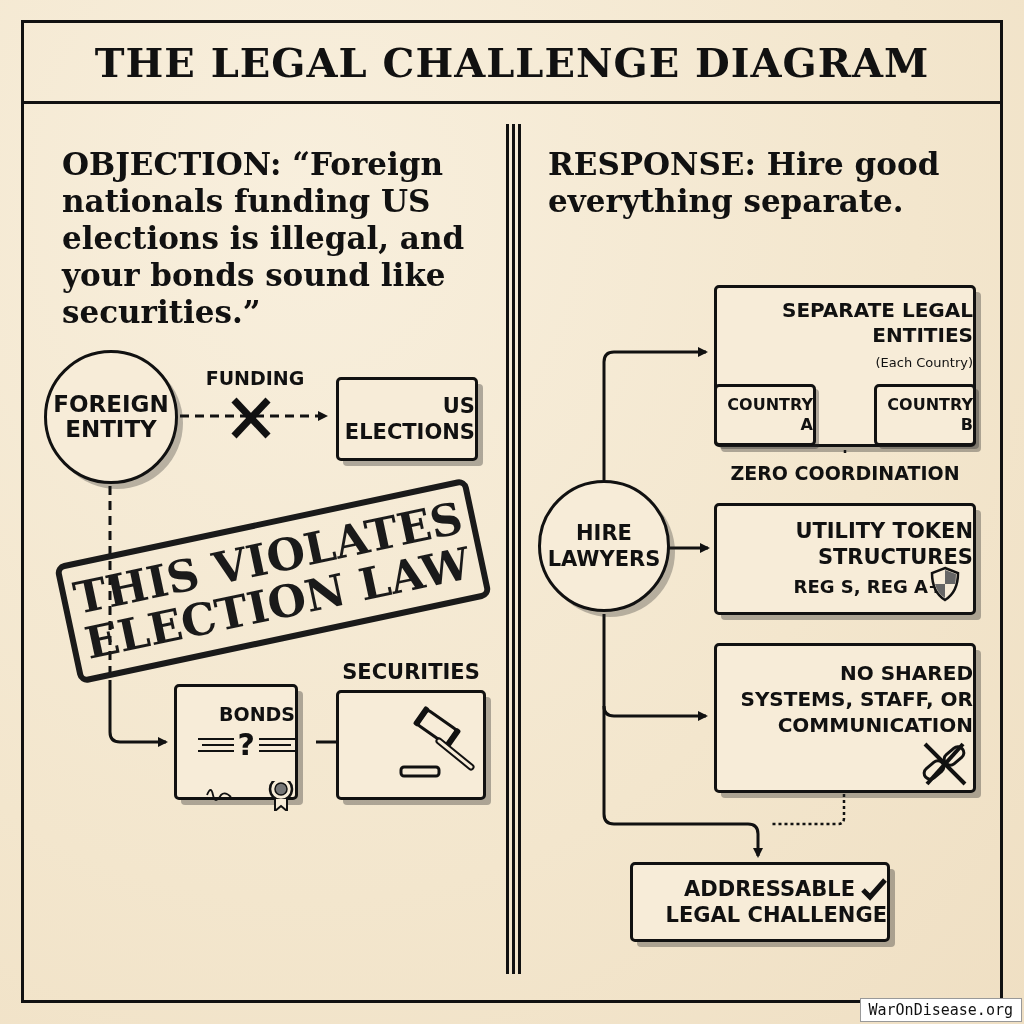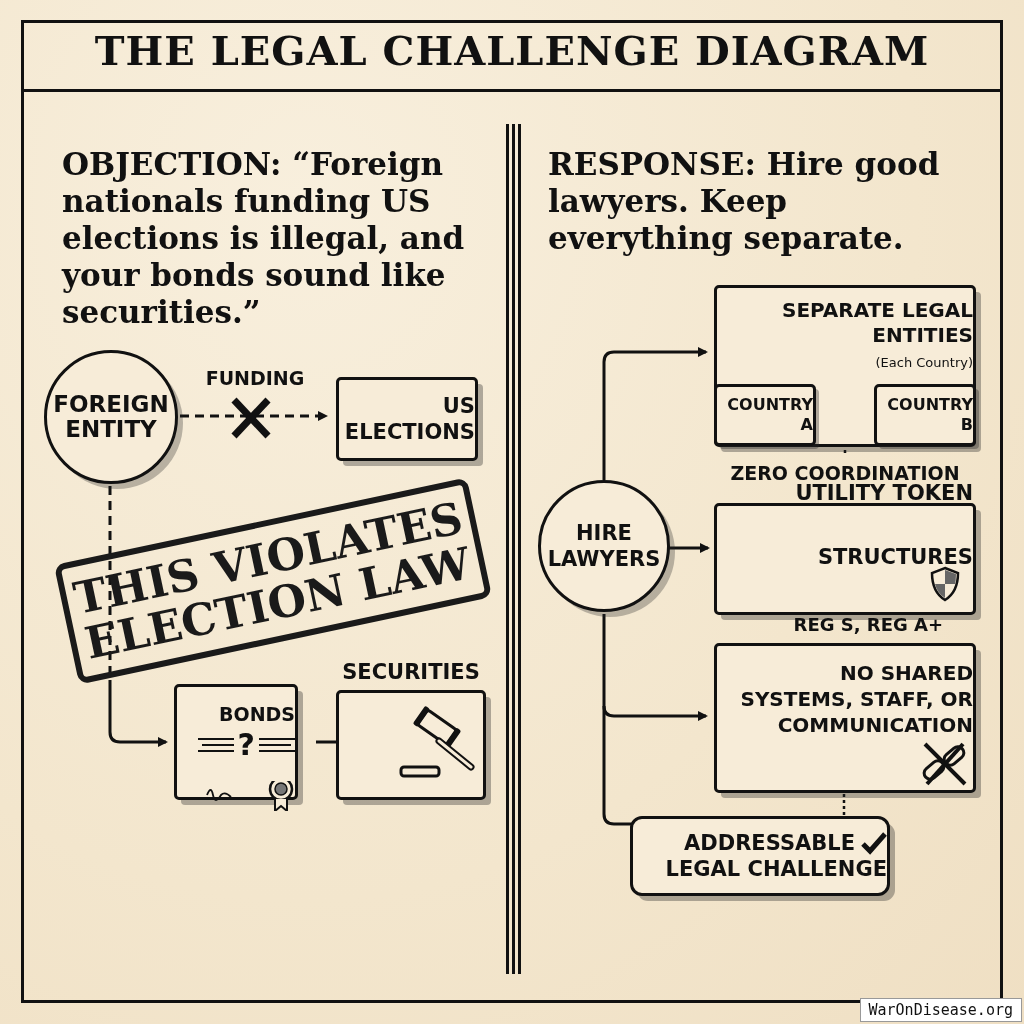--- a/index.html
+++ b/index.html
@@ -3,21 +3,21 @@
 <meta charset="utf-8">
 <style>
   html, body { margin: 0; padding: 0; }
   body {
     width: 1024px; height: 1024px; position: relative; overflow: hidden;
     background: #f5ead5;
     background-image: radial-gradient(ellipse at 30% 20%, #f8efdd 0%, #f3e6cd 60%, #efdfc3 100%);
     font-family: "DejaVu Sans", sans-serif; color: #111;
   }
   .frame { position: absolute; left: 21px; top: 20px; width: 982px; height: 983px; border: 3px solid #111; box-sizing: border-box; }
-  .title-bar { position: absolute; left: 21px; top: 8px; width: 982px; height: 84px; border-bottom: 3px solid #111; box-sizing: border-box; display: flex; align-items: center; justify-content: center; }
+  .title-bar { position: absolute; left: 21px; top: 20px; width: 982px; height: 84px; border-bottom: 3px solid #111; box-sizing: border-box; display: flex; align-items: center; justify-content: center; }
   .title { font-family: "DejaVu Serif", serif; font-weight: bold; font-size: 40px; letter-spacing: 1px; margin-top: 4px; }
   .divider { position: absolute; top: 124px; height: 850px; width: 3px; background: #111; }
   .heading { position: absolute; font-family: "DejaVu Serif", serif; font-weight: bold; font-size: 31px; line-height: 37px; }
   .heading .lbl { font-weight: 900; }
   .node { position: absolute; font-family: "DejaVu Sans", sans-serif; font-weight: bold; text-align: center; color: #111; display: flex; flex-direction: column; align-items: center; justify-content: center; box-sizing: border-box; }
   .box { border: 3px solid #111; border-radius: 5px; background: #f7ecd8; box-shadow: 6px 6px 0 -1px rgba(40,40,40,0.35); align-items: flex-end; }
   .circle { border: 3px solid #111; border-radius: 50%; background: #f7ecd8; box-shadow: 6px 6px 0 -1px rgba(40,40,40,0.3); }
   .lbl-free { position: absolute; font-weight: bold; font-family: "DejaVu Sans", sans-serif; text-align: center; }
   .stamp { position: absolute; left: 62px; top: 520px; width: 410px; height: 110px; border: 6px solid #1a1a1a; border-radius: 10px; transform: rotate(-12deg); transform-origin: center; display: flex; flex-direction: column; align-items: center; justify-content: center; font-family: "DejaVu Serif", serif; font-weight: 900; font-size: 44px; line-height: 46px; color: #1a1a1a; background: transparent; }
   .watermark { position: absolute; right: 2px; bottom: 2px; background: #fff; border: 1px solid #999; font-family: "DejaVu Sans Mono", monospace; font-size: 15px; padding: 2px 8px; }
@@ -38,21 +38,20 @@
 <div class="heading" style="left:62px; top:146px; width:430px;">
   <div><span class="lbl">OBJECTION:</span> <span>“Foreign</span></div>
   <div>nationals funding US</div>
   <div>elections is illegal, and</div>
   <div>your bonds sound like</div>
   <div>securities.”</div>
 </div>
 
 <div class="heading" style="left:548px; top:146px; width:430px;">
   <div><span class="lbl">RESPONSE:</span> <span>Hire good</span></div>
-  <div>lawyers. Keep</div>
   <div>everything separate.</div>
 </div>
 
 <svg class="lines" width="1024" height="1024">
   <defs>
     <marker id="ah" markerWidth="10" markerHeight="10" refX="8" refY="5" orient="auto" markerUnits="userSpaceOnUse">
       <path d="M0,0 L10,5 L0,10 Z" fill="#111"></path>
     </marker>
   </defs>
 
@@ -143,21 +142,21 @@
   <div>COUNTRY</div>
   <div>B</div>
 </div>
 <div class="lbl-free" style="left:720px; top:462px; width:250px; font-size:19px;">ZERO COORDINATION</div>
 
 <div class="node circle" style="left:538px; top:480px; width:132px; height:132px; font-size:21px; line-height:26px;">
   <div>HIRE</div>
   <div>LAWYERS</div>
 </div>
 
-<div class="node box" style="left:714px; top:503px; width:262px; height:112px; font-size:21px; line-height:26px;gap:38px;">
+<div class="node box" style="left:714px; top:503px; width:262px; height:112px; font-size:21px; line-height:26px;">
   <div>UTILITY TOKEN</div>
   <div>STRUCTURES</div>
   <div style="font-size:18px; margin-top:4px; margin-right:30px;">REG S, REG A+</div>
   <svg width="32" height="36" viewBox="0 0 32 36" style="position:absolute; right:12px; bottom:10px;">
     <path d="M16,2 L29,7 Q29,26 16,34 Q3,26 3,7 Z" fill="#f7ecd8" stroke="#111" stroke-width="2.5"></path>
     <path d="M16,4 L27,8 Q27,14 26,18 L16,18 Z" fill="#666"></path>
     <path d="M16,18 L6,18 Q8,27 16,32 Z" fill="#666"></path>
   </svg>
 </div>
 
@@ -166,21 +165,21 @@
   <div>SYSTEMS, STAFF, OR</div>
   <div>COMMUNICATION</div>
   <svg width="56" height="48" viewBox="0 0 56 48" style="margin-top:2px;">
     <rect x="6" y="24" width="22" height="12" rx="6" transform="rotate(-40 17 30)" fill="none" stroke="#111" stroke-width="3"></rect>
     <rect x="26" y="10" width="22" height="12" rx="6" transform="rotate(-40 37 16)" fill="none" stroke="#111" stroke-width="3"></rect>
     <line x1="8" y1="4" x2="48" y2="44" stroke="#111" stroke-width="4"></line>
     <line x1="46" y1="4" x2="10" y2="44" stroke="#111" stroke-width="4"></line>
   </svg>
 </div>
 
-<div class="node box" style="left:630px; top:816px; width:260px; height:80px; font-size:21px; line-height:26px;border-radius:12px;">
+<div class="node box" style="left:630px; top:862px; width:260px; height:80px; font-size:21px; line-height:26px;">
   <div style="display:flex; align-items:center; gap:6px;">
     <span>ADDRESSABLE</span>
     <svg width="26" height="24" viewBox="0 0 26 24">
         <path d="M2,13 L9,20 L24,3" fill="none" stroke="#111" stroke-width="5"></path>
       </svg>
   </div>
   <div>LEGAL CHALLENGE</div>
 </div>
 
 <div class="watermark">WarOnDisease.org</div>

